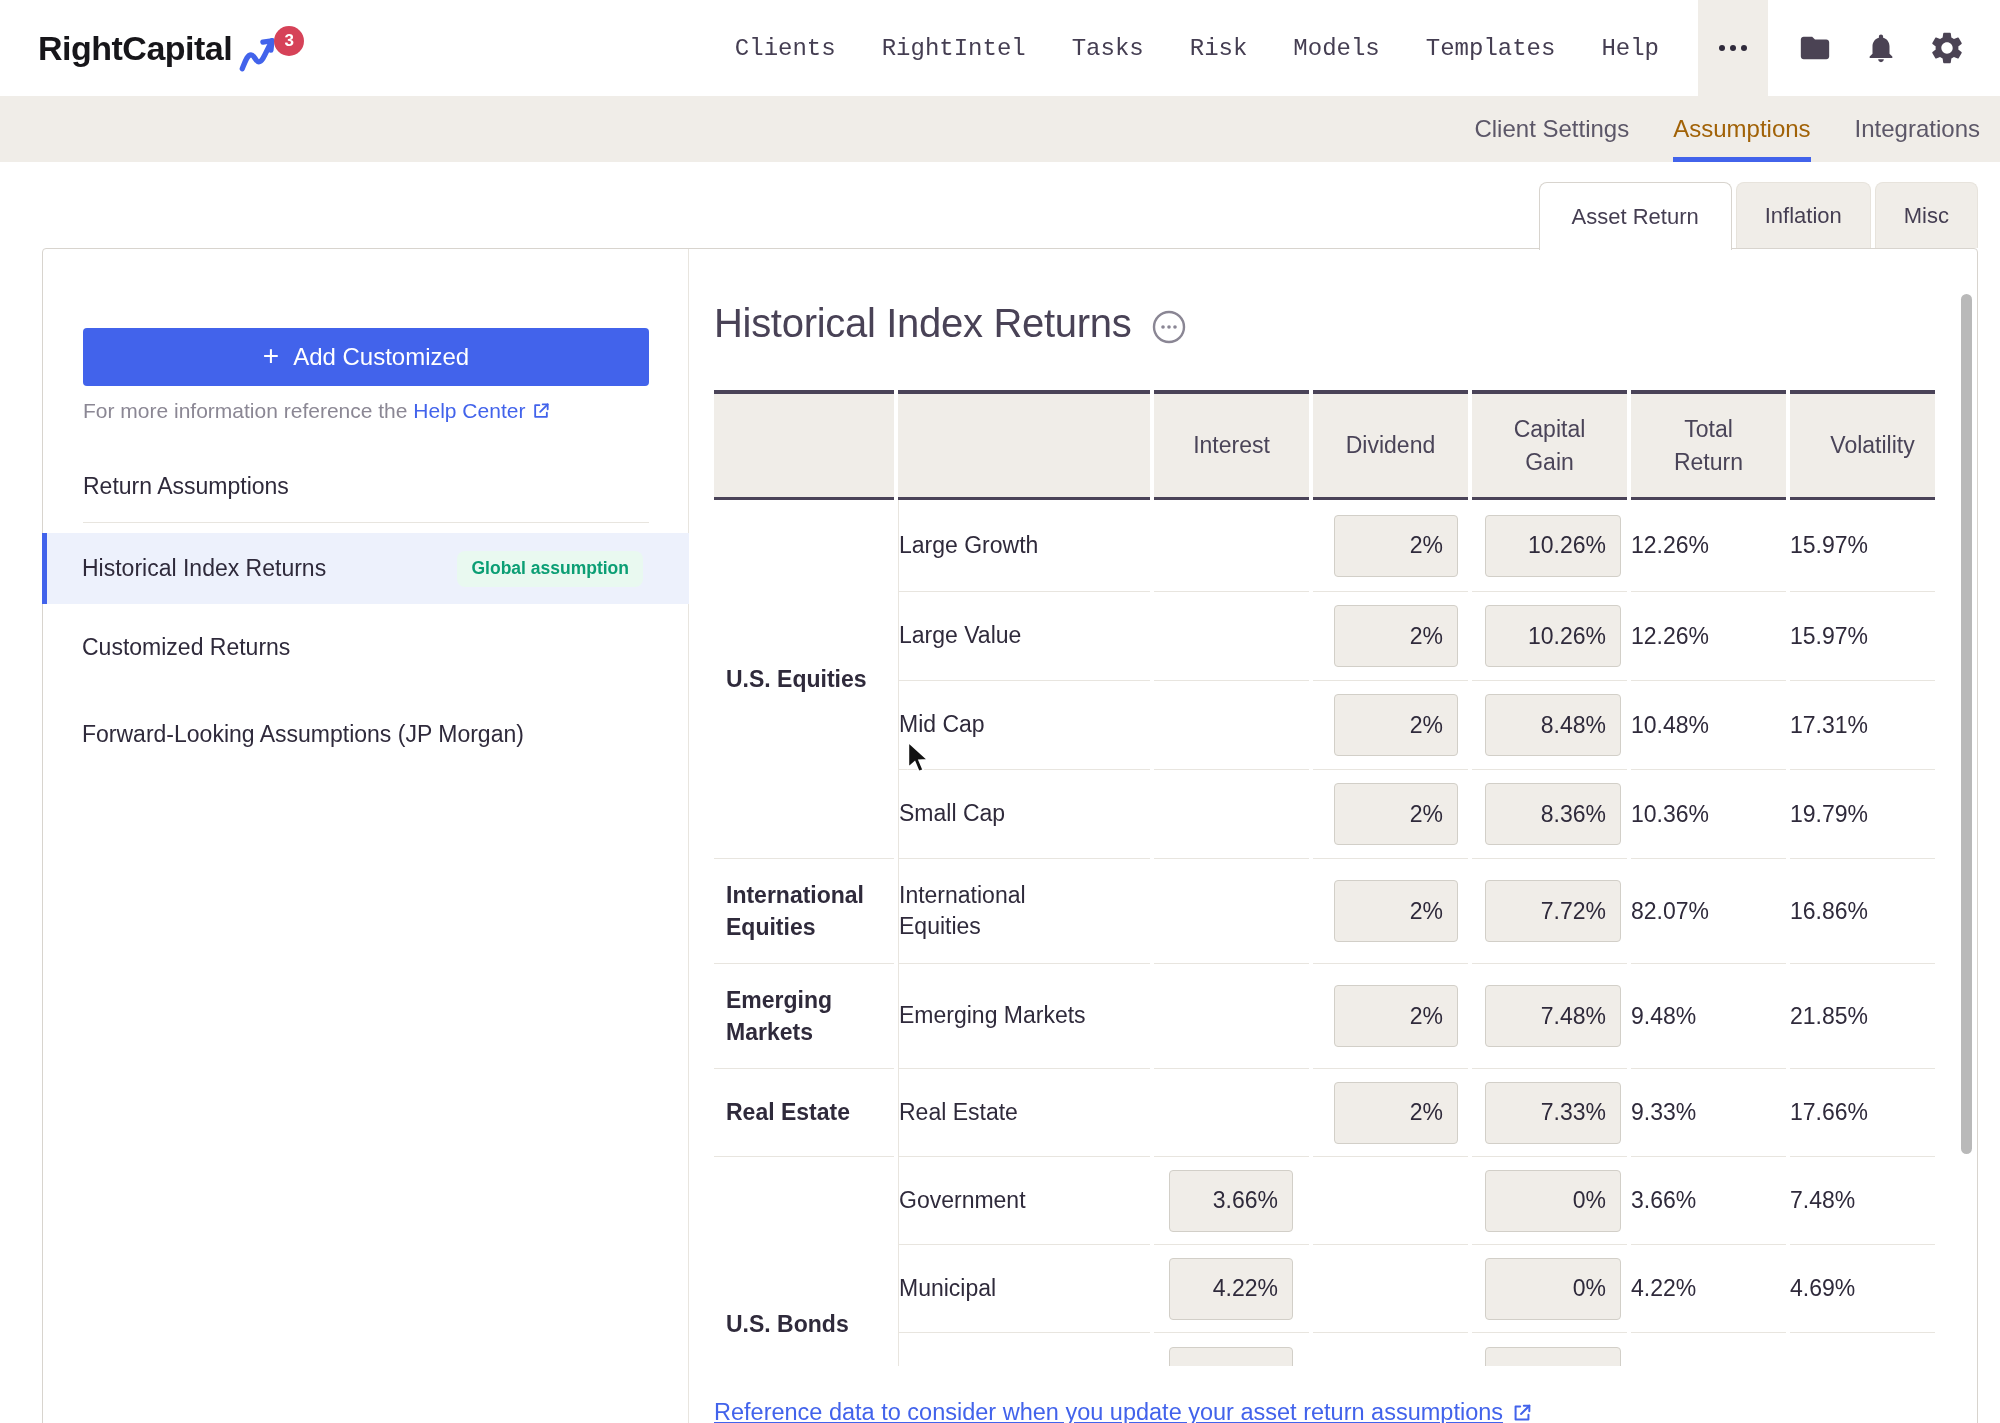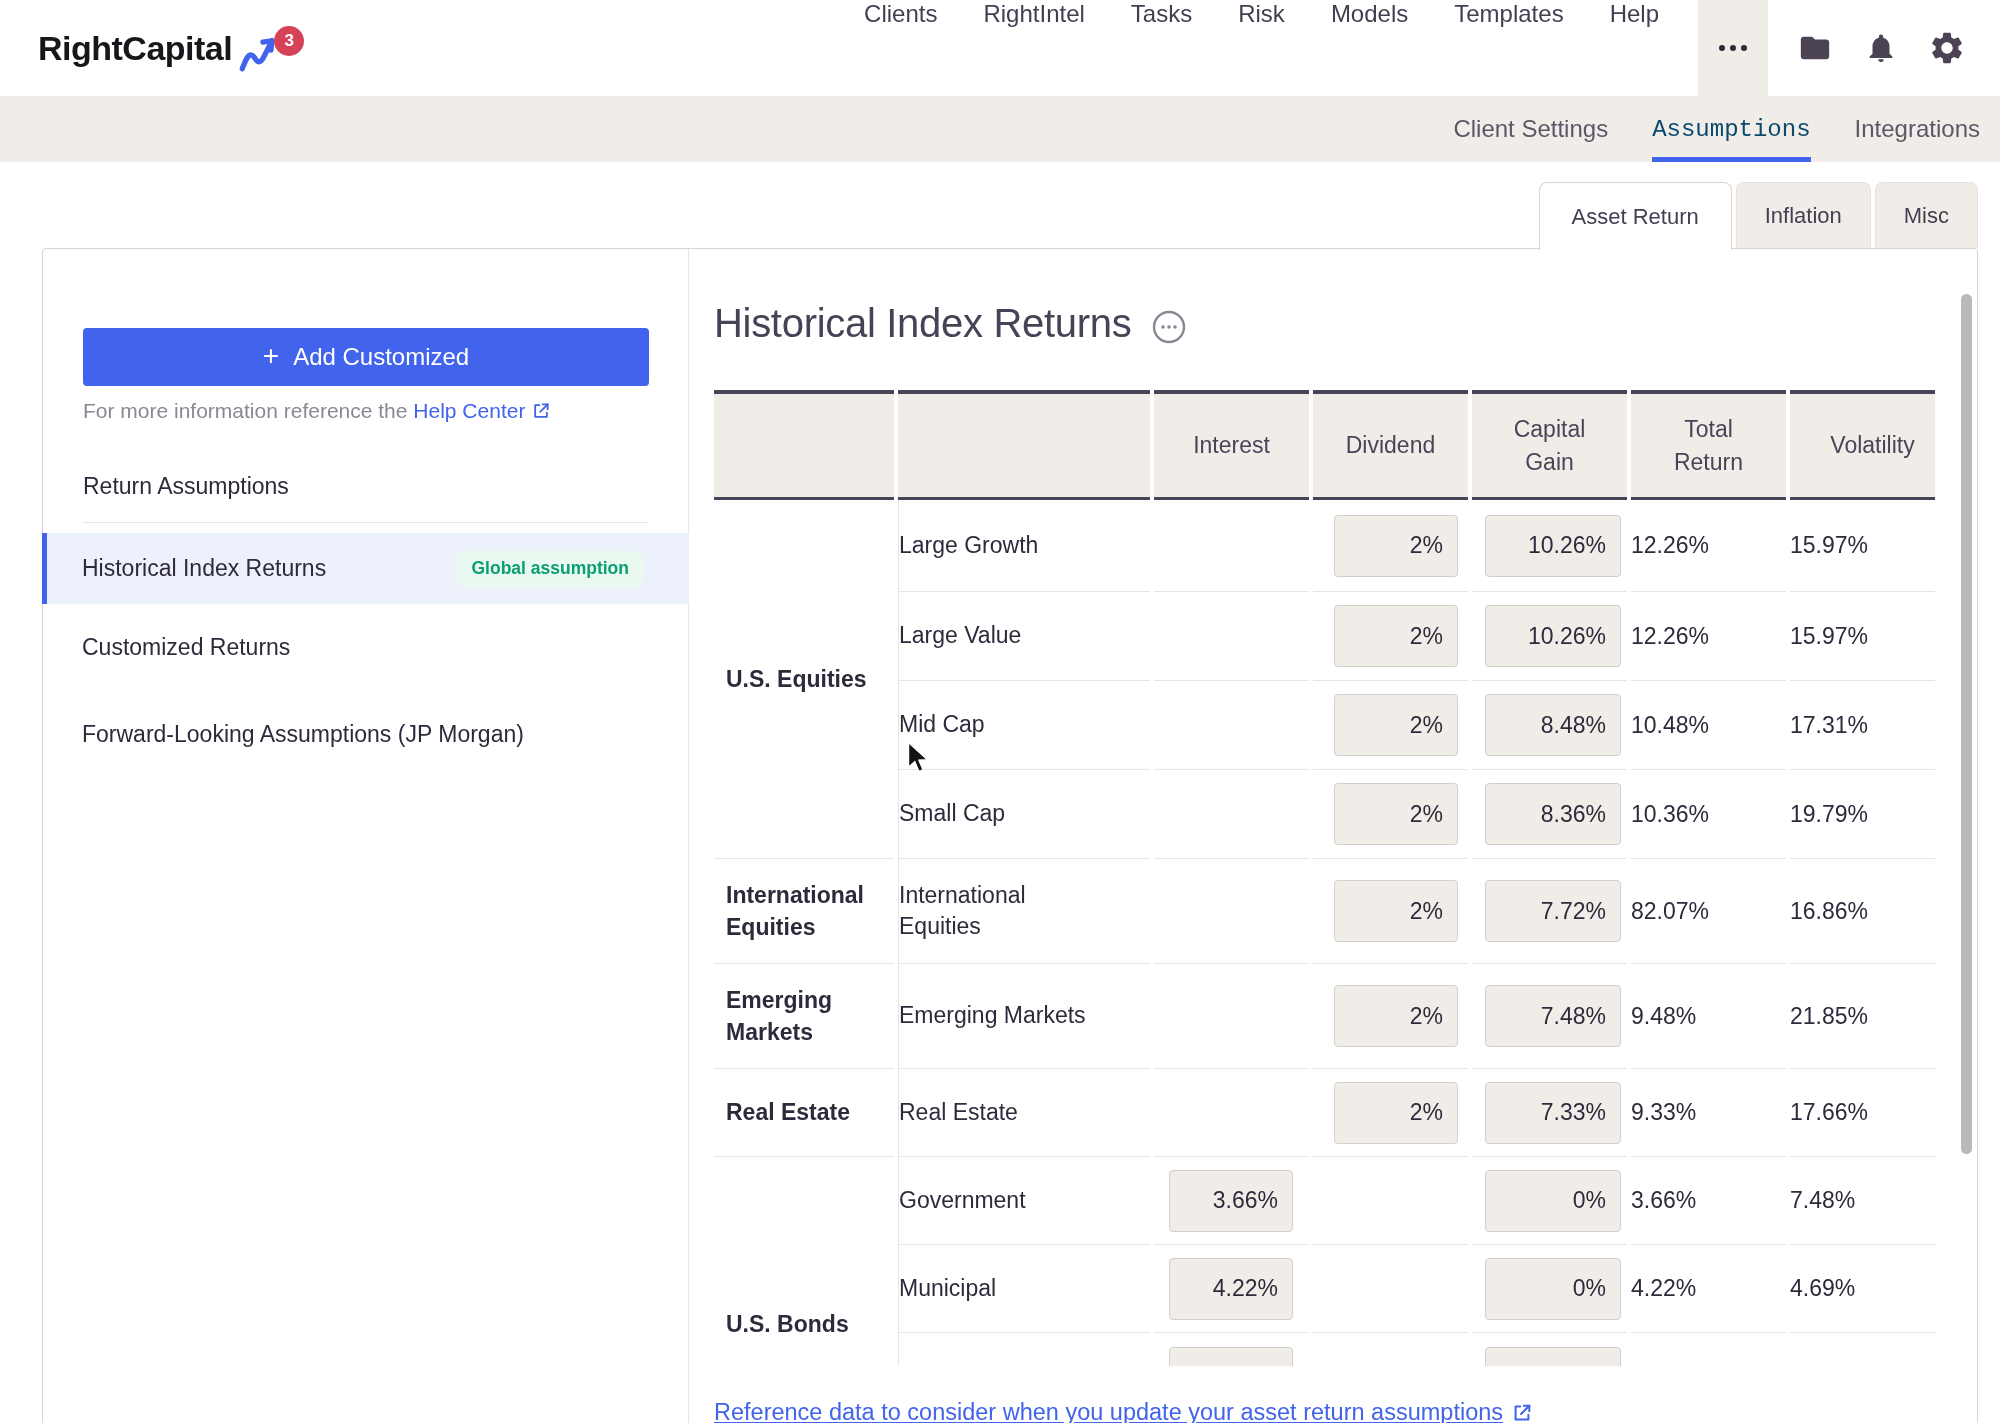--- a/index.html
+++ b/index.html
@@ -24,34 +24,34 @@
 
   
   .topbar{position:absolute;left:0;top:0;width:2000px;height:96px;background:#fff;
     display:flex;align-items:center;}
   .logo{display:flex;align-items:center;position:relative;margin-left:38px;}
   .logo-text{font-size:34px;font-weight:700;color:#17161a;letter-spacing:-0.5px;}
   .logo-mark{margin-left:4px;margin-top:10px;}
   .logo-badge{position:absolute;right:-24px;top:4px;width:30px;height:30px;border-radius:50%;
     background:var(--red);color:#fff;font-size:17px;font-weight:700;
     display:flex;align-items:center;justify-content:center;}
-  .top-nav{margin-left:auto;display:flex;height:100%;}
+  .top-nav{margin-left:auto;display:flex;align-items:center;height:100%;font-family:Liberation Mono, monospace;}
   .top-nav-item{font-size:24px;font-weight:500;color:var(--dark);margin:0 23px;cursor:pointer;}
   .more-block{width:70px;height:96px;background:var(--beige);display:flex;align-items:center;
     justify-content:center;gap:5px;margin-left:16px;}
   .more-block i{width:6px;height:6px;border-radius:50%;background:#2f2a3b;display:block;}
   .top-icons{display:flex;align-items:center;gap:30px;padding:0 34px 0 28px;}
   .top-icons svg{display:block;}
 
   
   .subnav{position:absolute;left:0;top:96px;width:2000px;height:66px;background:var(--beige);
     display:flex;align-items:center;justify-content:flex-end;padding-right:20px;}
   .subnav-item{position:relative;height:66px;display:flex;align-items:center;
     font-size:24px;font-weight:500;color:var(--muted);margin-left:44px;cursor:pointer;}
-  .subnav-item.active{color:#0c4a6e;font-family:Liberation Mono, monospace;}
+  .subnav-item.active{color:#a16207;}
   .subnav-item.active::after{content:"";position:absolute;left:0;right:0;bottom:0;height:5px;
     background:var(--blue);}
 
   
   .tabs{position:absolute;top:182px;right:22px;display:flex;gap:4px;z-index:3;align-items:flex-start;}
   .tab{height:66px;display:flex;align-items:center;justify-content:center;
     font-size:22px;color:var(--dark);background:var(--beige);border-radius:8px 8px 0 0;
     padding:10px 28px;cursor:pointer;border:1px solid #e7e3dc;border-bottom:none;}
   .tab.active{height:68px;background:#fff;border:1px solid var(--panel-border);border-bottom:none;
     padding:0 32px;}

